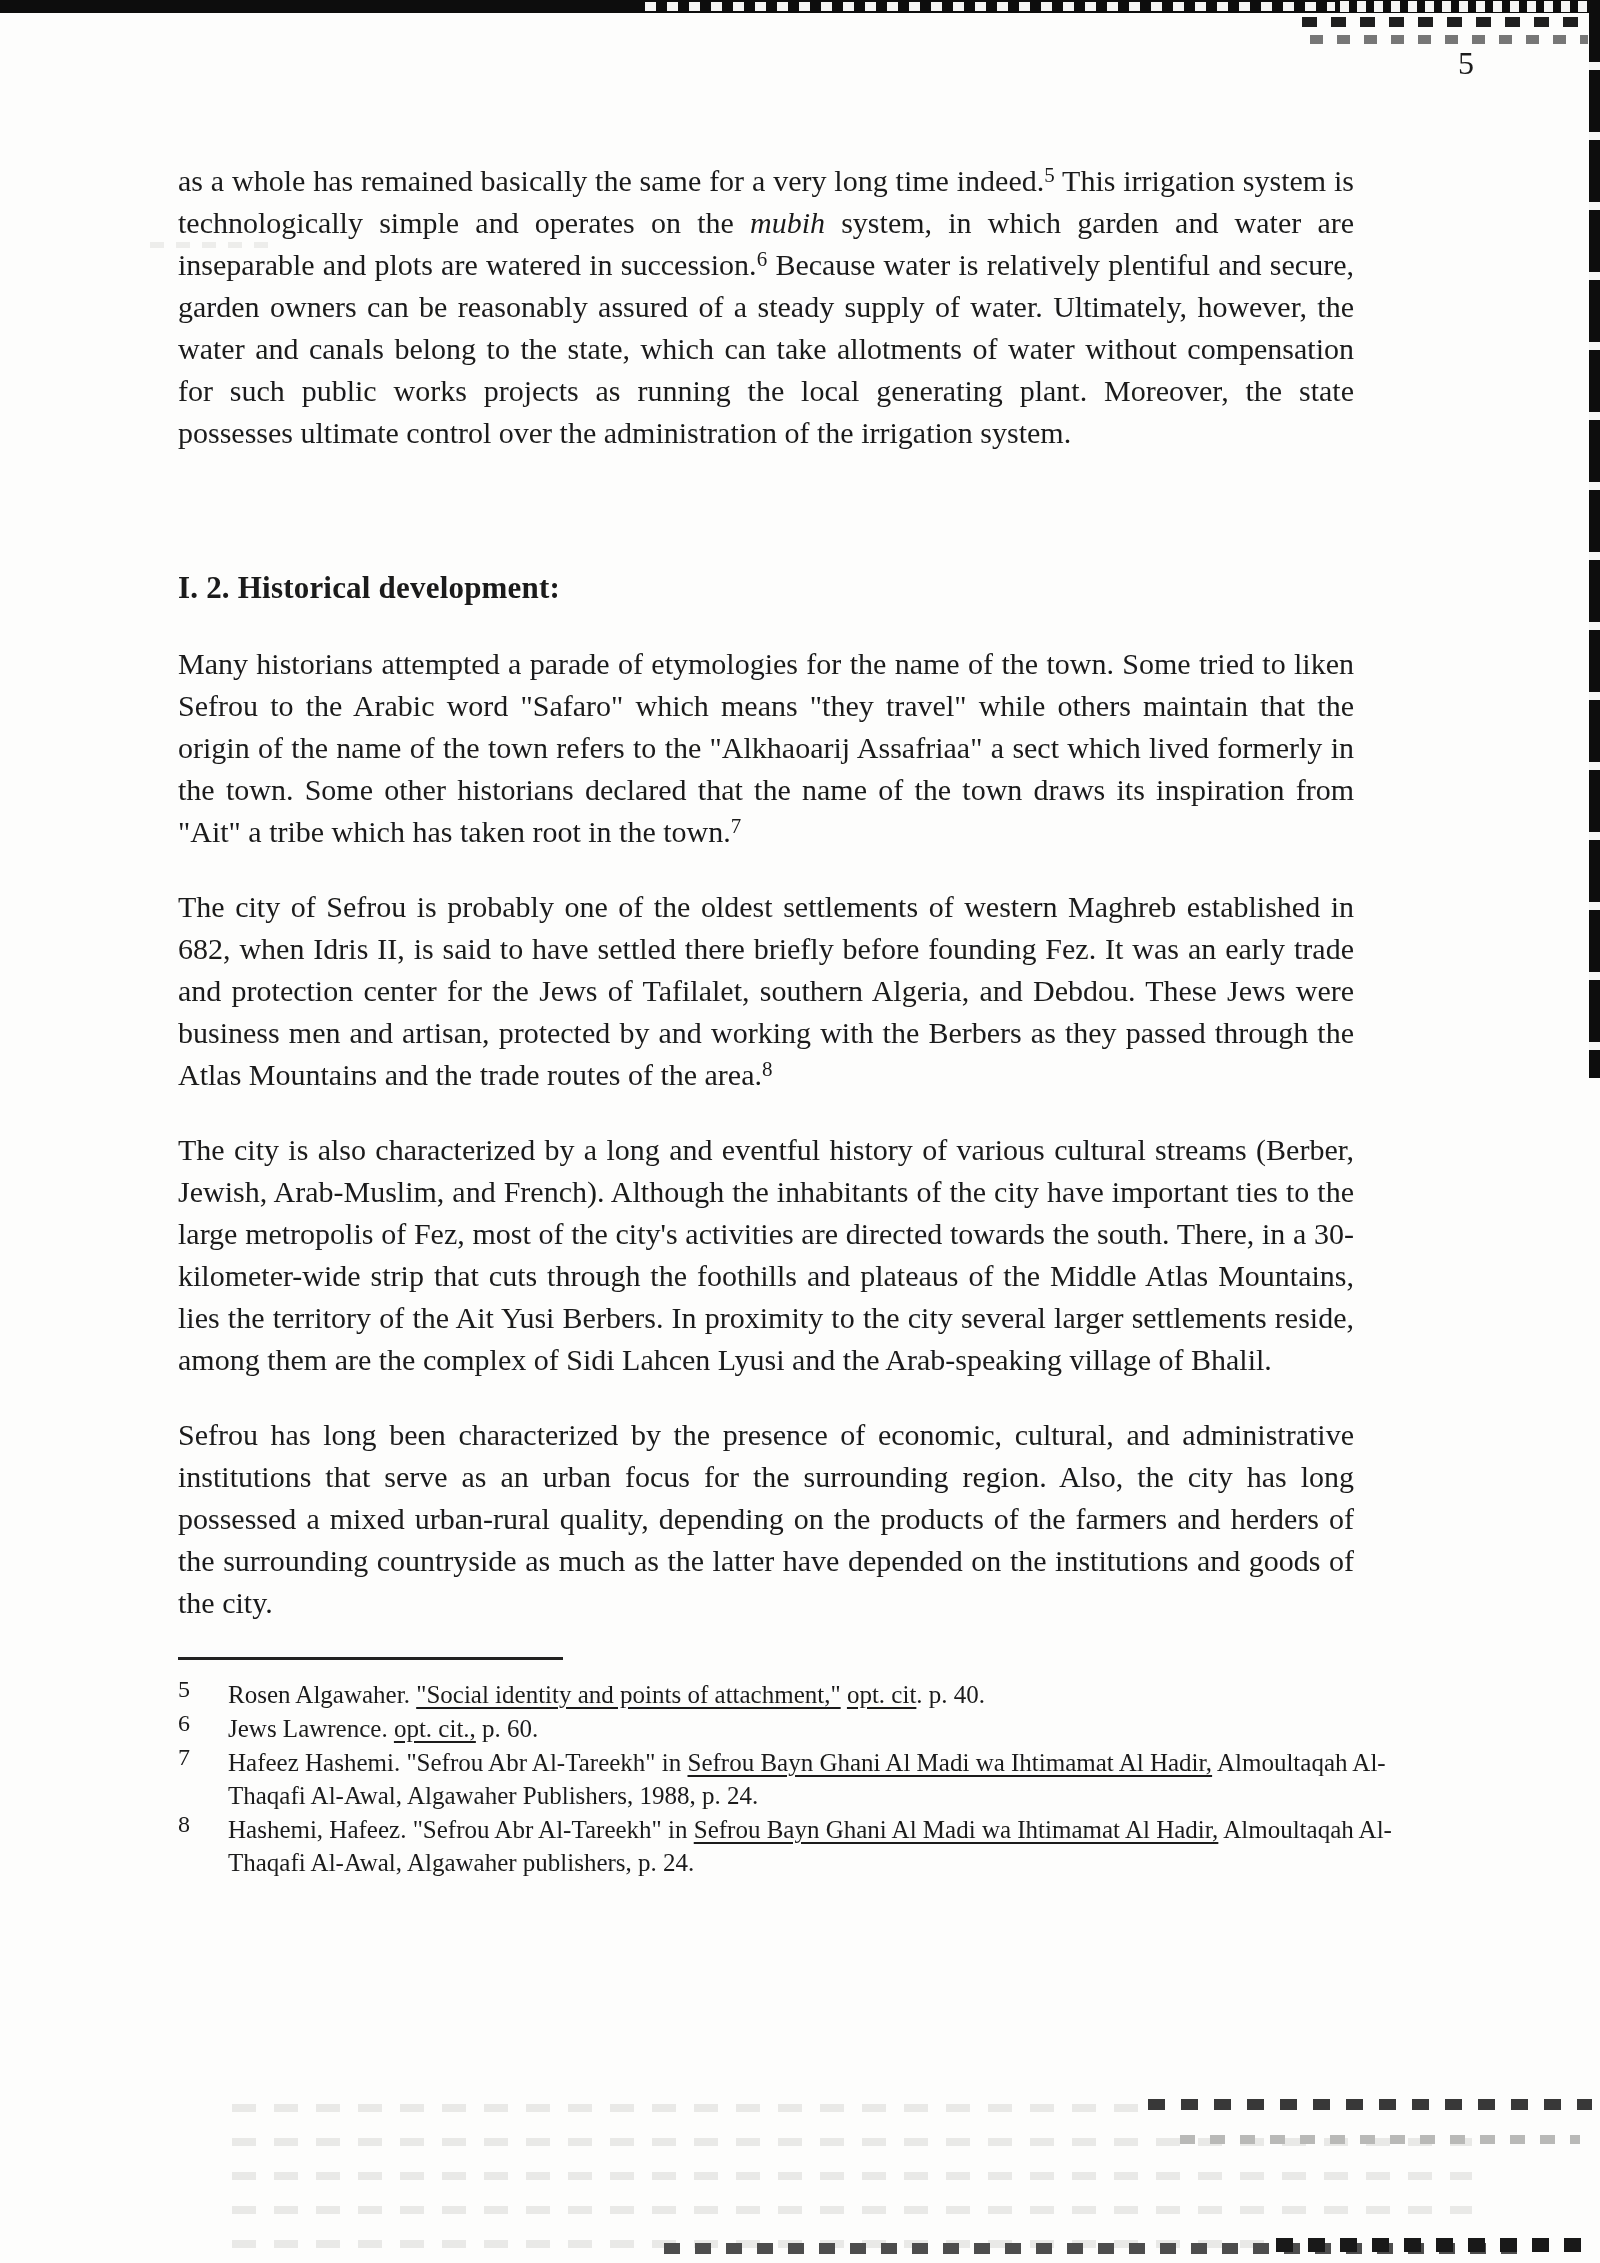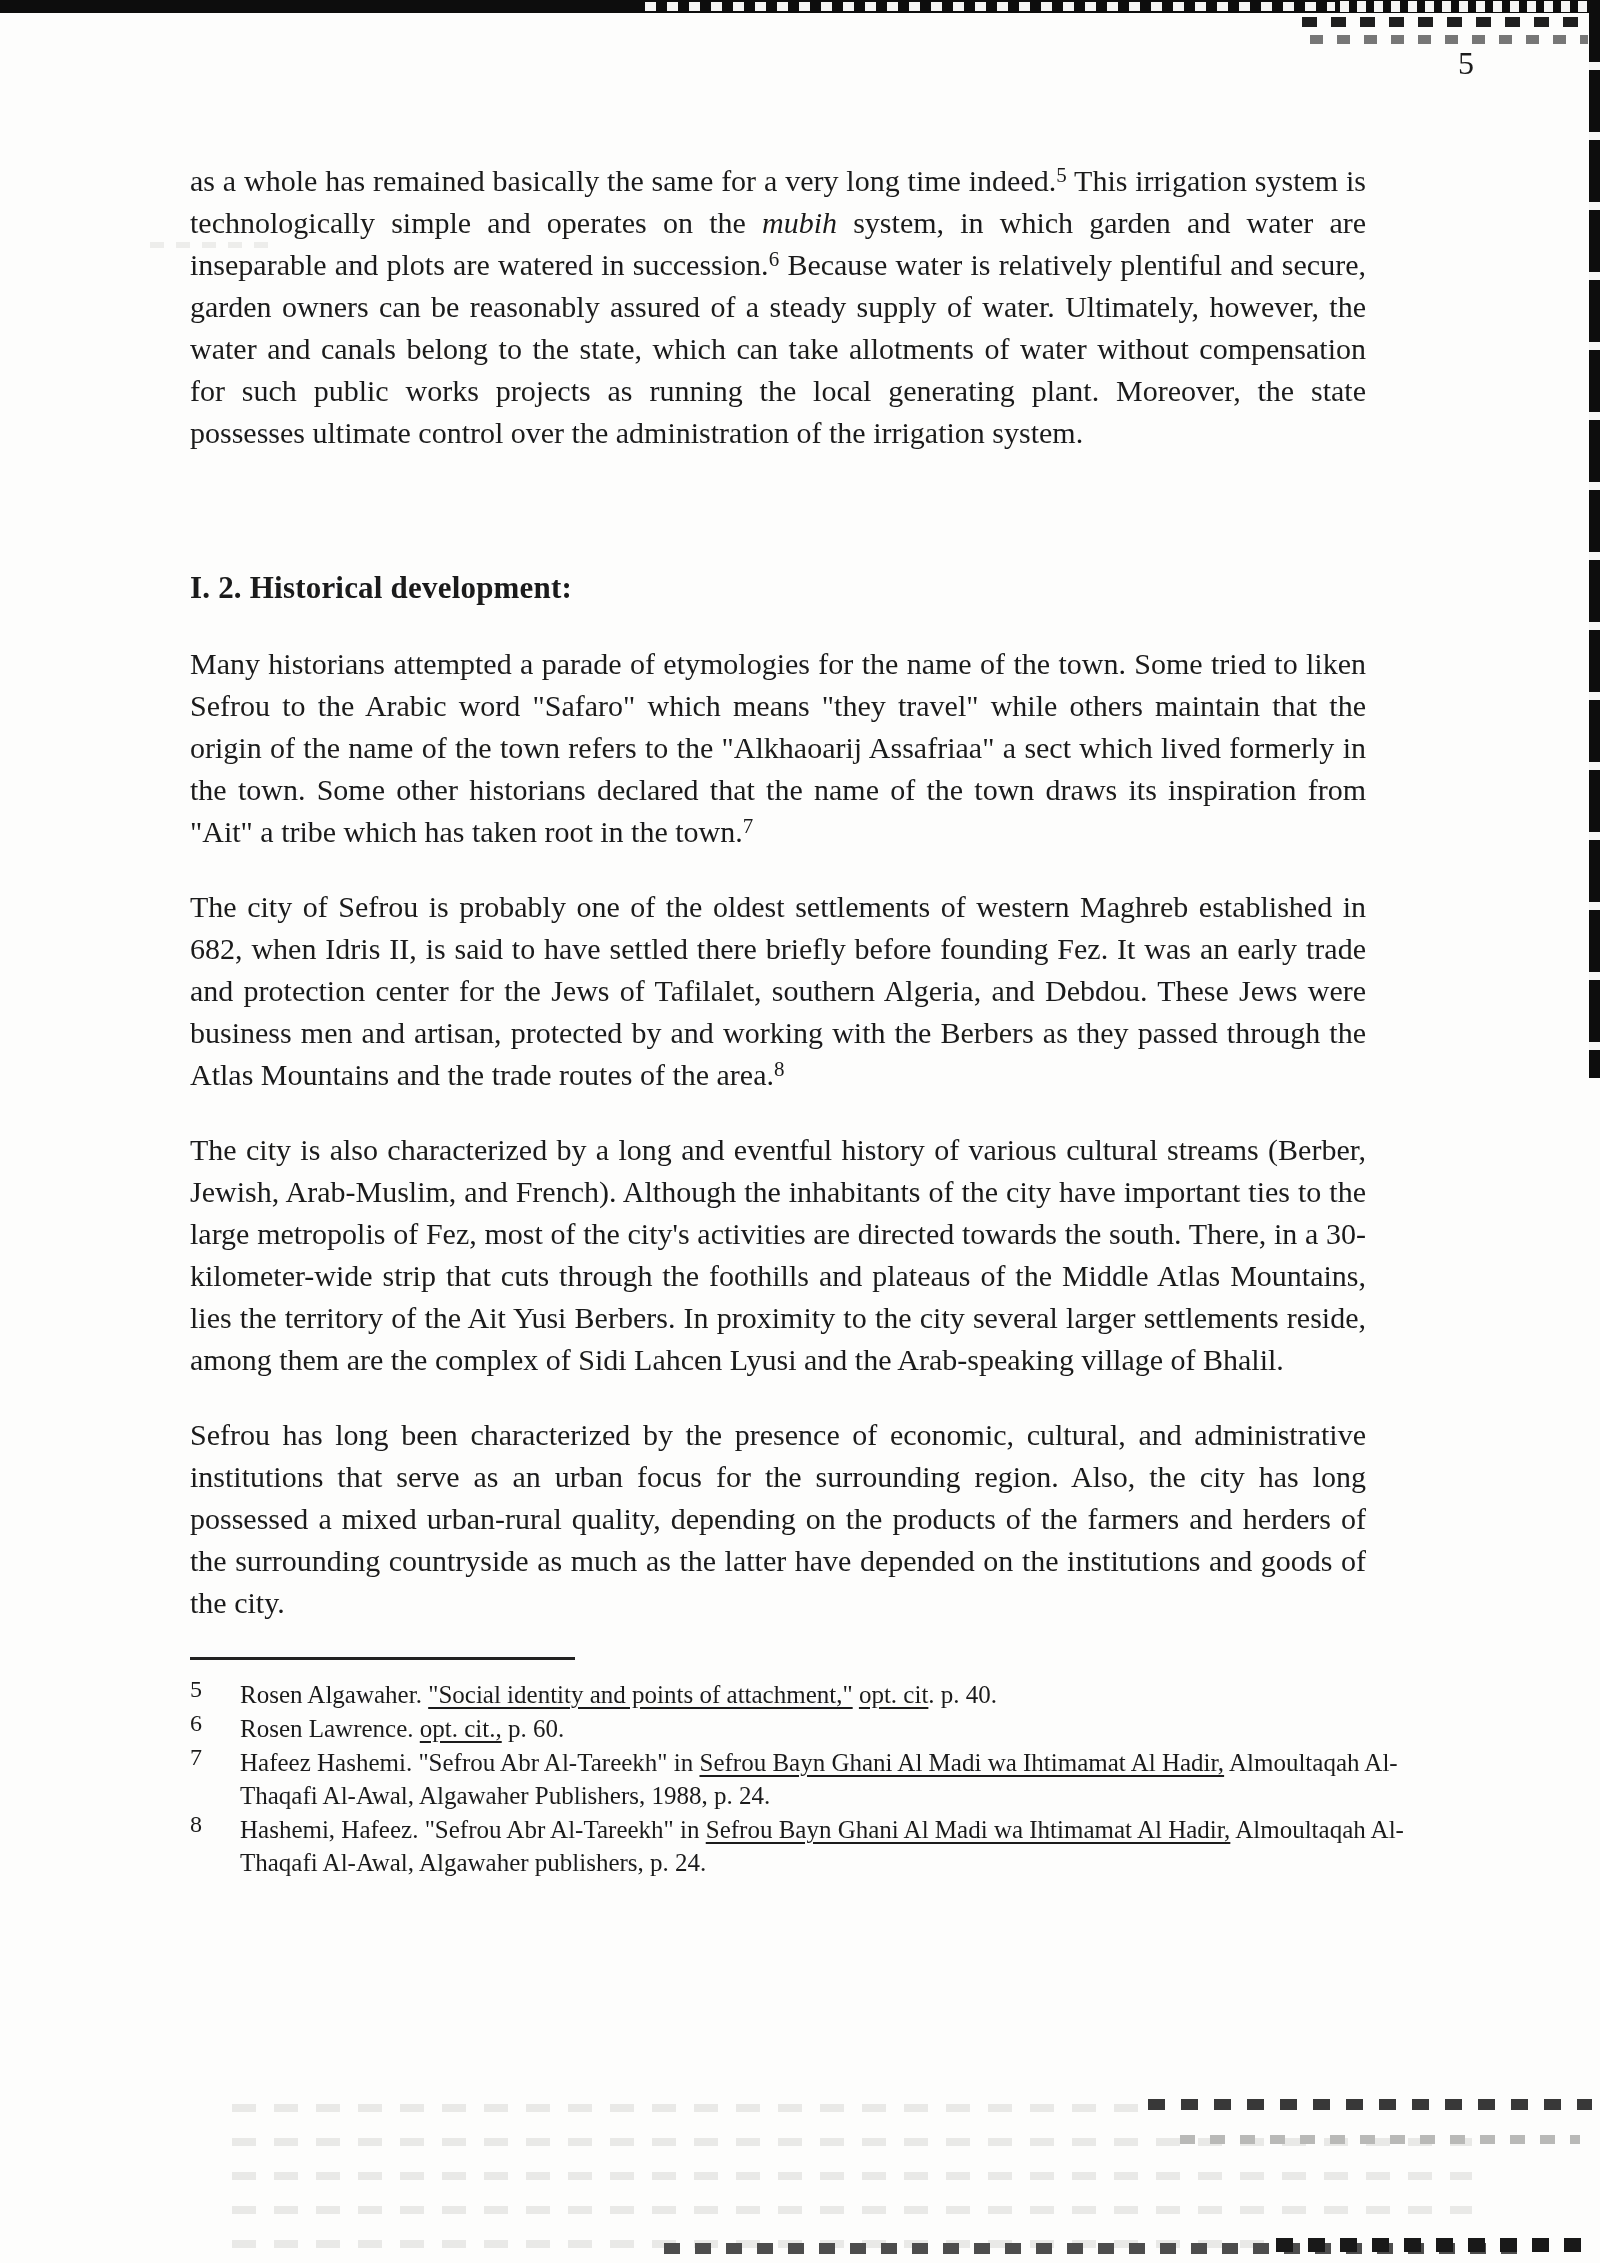--- a/index.html
+++ b/index.html
@@ -36,21 +36,21 @@
   .bf-4{top:2206px;}
   .bf-5{top:2240px;width:1040px;}
   .br-mid{top:2135px;left:1180px;width:400px;height:9px;
     background:repeating-linear-gradient(90deg,#b9b9b7 0 15px,transparent 15px 30px);}
   .bottom-dark{top:2243px;left:664px;width:856px;height:11px;
     background:repeating-linear-gradient(90deg,#4d4d4d 0 16px,transparent 16px 31px);}
   .bottom-corner{top:2238px;left:1276px;width:316px;height:14px;
     background:repeating-linear-gradient(90deg,#191919 0 17px,transparent 17px 32px);}
   
   .page-number{position:absolute;top:44px;left:1458px;font-size:32px;line-height:1.2;}
-  .content{position:absolute;left:190px;top:160px;width:1176px;}
+  .content{position:absolute;left:178px;top:160px;width:1176px;}
   p.body-par{
     font-size:30px;line-height:42px;text-align:justify;
     margin:0 0 33px 0;
   }
   h2.section-heading{
     font-size:31px;line-height:44px;font-weight:700;
     margin:112px 0 33px 0;letter-spacing:.2px;
   }
   .seg-sup{font-size:0.7em;position:relative;top:-0.45em;line-height:0;}
   .seg-i{font-style:italic;}
@@ -104,21 +104,21 @@
 
     <div class="footnote-rule"></div>
 
     <div class="footnotes">
       <div class="footnote">
         <span class="footnote-number">5</span>
         <span class="footnote-text"><span>Rosen Algawaher.  </span><span class="seg-u">"Social identity and points of attachment,"</span><span> </span><span class="seg-u">opt. cit</span><span>. p. 40.</span></span>
       </div>
       <div class="footnote">
         <span class="footnote-number">6</span>
-        <span class="footnote-text"><span>Rosen Lawrence.  </span><span class="seg-u">opt. cit.,</span><span> p. 60.</span></span>
+        <span class="footnote-text"><span>Jews Lawrence.  </span><span class="seg-u">opt. cit.,</span><span> p. 60.</span></span>
       </div>
       <div class="footnote">
         <span class="footnote-number">7</span>
         <span class="footnote-text"><span>Hafeez Hashemi.  "Sefrou Abr Al-Tareekh" in </span><span class="seg-u">Sefrou Bayn Ghani Al Madi wa Ihtimamat Al Hadir,</span><span> Almoultaqah Al-Thaqafi Al-Awal, Algawaher Publishers, 1988, p. 24.</span></span>
       </div>
       <div class="footnote">
         <span class="footnote-number">8</span>
         <span class="footnote-text"><span>Hashemi, Hafeez.  "Sefrou Abr Al-Tareekh" in </span><span class="seg-u">Sefrou Bayn Ghani Al Madi wa Ihtimamat Al Hadir,</span><span> Almoultaqah Al-Thaqafi Al-Awal, Algawaher publishers, p. 24.</span></span>
       </div>
     </div>

